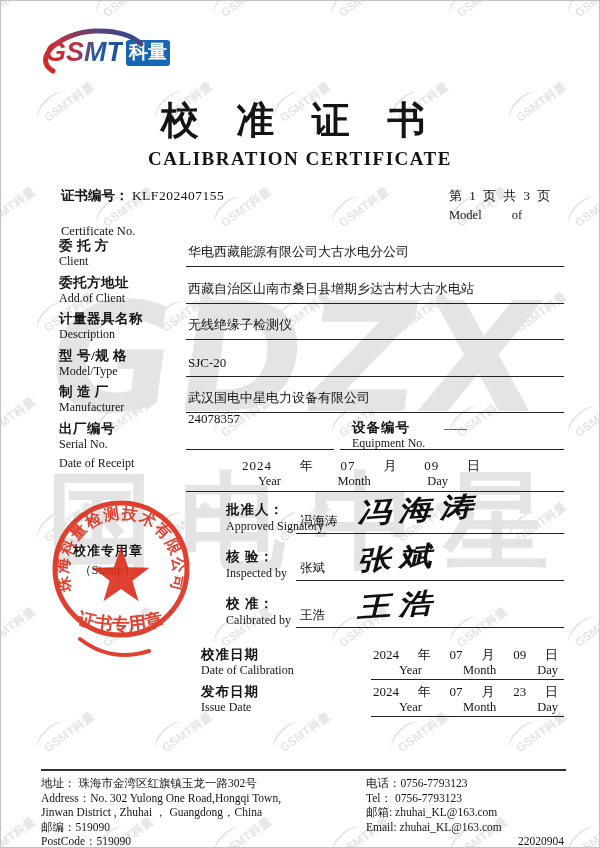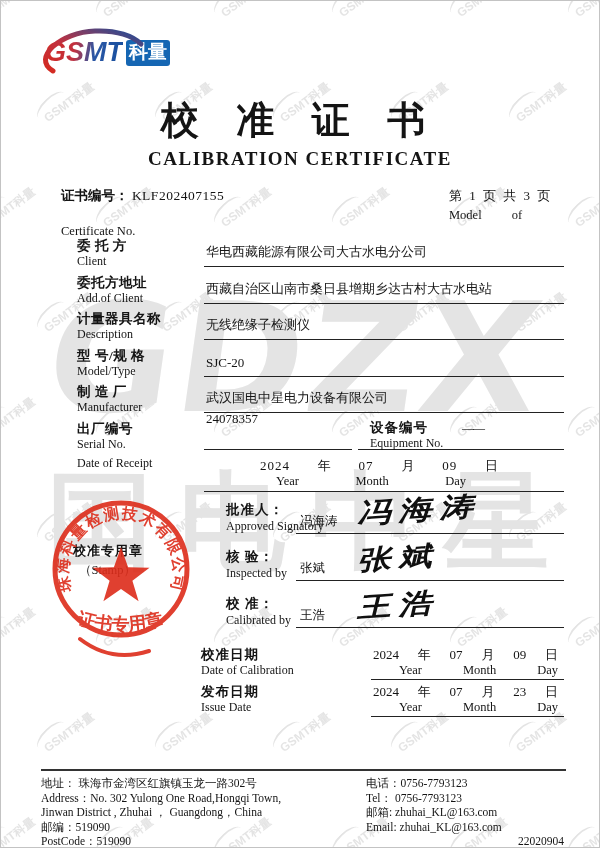--- a/index.html
+++ b/index.html
@@ -38,21 +38,21 @@
   
   .certrow{position:absolute;top:186px;left:60px;right:38px;display:flex;justify-content:space-between;}
   .cert-left .zh{font-size:13.5px;font-weight:700;}
   .cert-left .zh b{font-weight:400;letter-spacing:0.5px;}
   .cert-left .en{font-size:12.5px;margin-top:19px;}
   .cert-right{width:112px;}
   .cert-right .zh{font-size:13px;letter-spacing:2px;}
   .cert-right .en{font-size:12.5px;margin-top:3px;}
   .cert-right .en .of{margin-left:30px;}
   
-  .fields{position:absolute;top:236px;left:76px;right:35px;}
+  .fields{position:absolute;top:236px;left:58px;right:35px;}
   .frow{display:flex;height:36.5px;}
   .flabel{width:127px;flex:none;}
   .flabel .zh{font-size:13.5px;font-weight:700;letter-spacing:0.5px;line-height:17px;}
   .flabel .en{font-size:12px;line-height:15px;}
   .fvalue{flex:1;height:30px;border-bottom:1.5px solid #222;font-size:13px;
           display:flex;align-items:flex-end;padding:0 2px 5px 2px;box-sizing:border-box;}
   .frow-split .fvalue-wrap{flex:1;display:flex;}
   .seg1{width:148px;flex:none;height:30px;border-bottom:1.5px solid #222;
         font-size:13px;display:flex;align-items:flex-end;padding:0 2px 22px 2px;box-sizing:border-box;}
   .seg2{flex:1;margin-left:6px;height:30px;border-bottom:1.5px solid #222;box-sizing:border-box;

